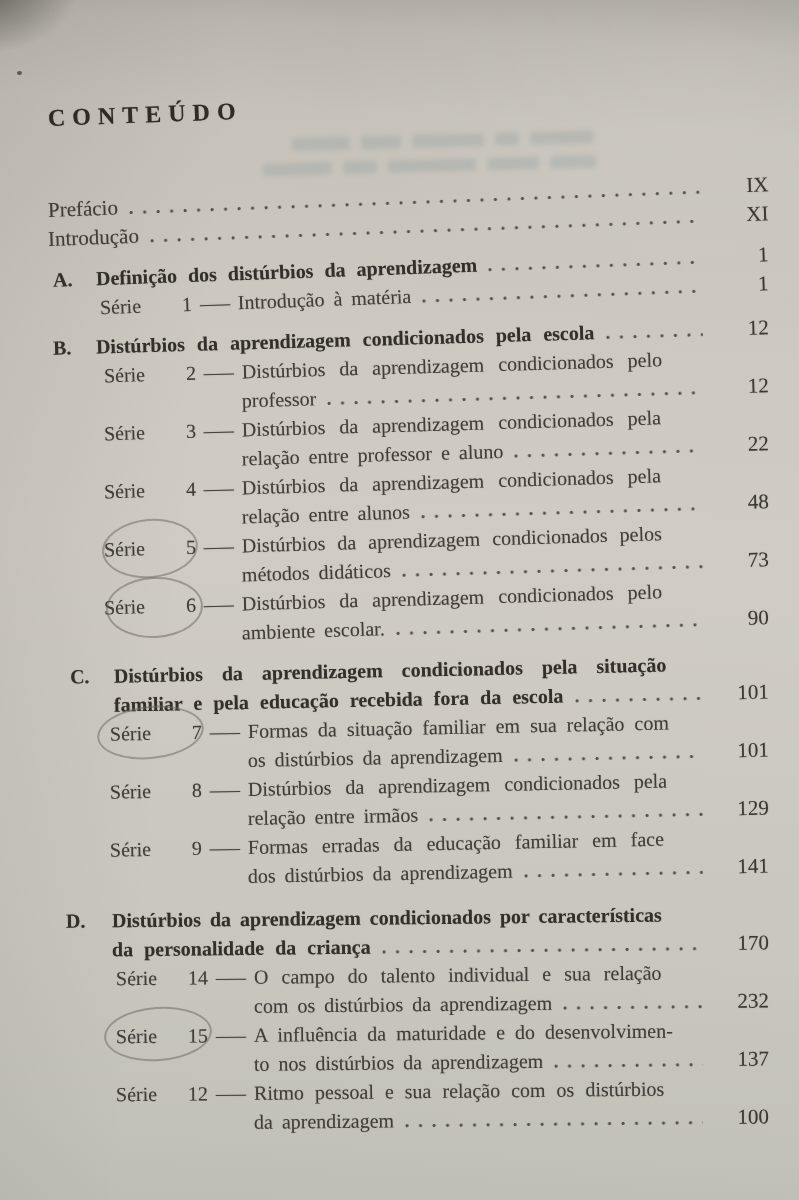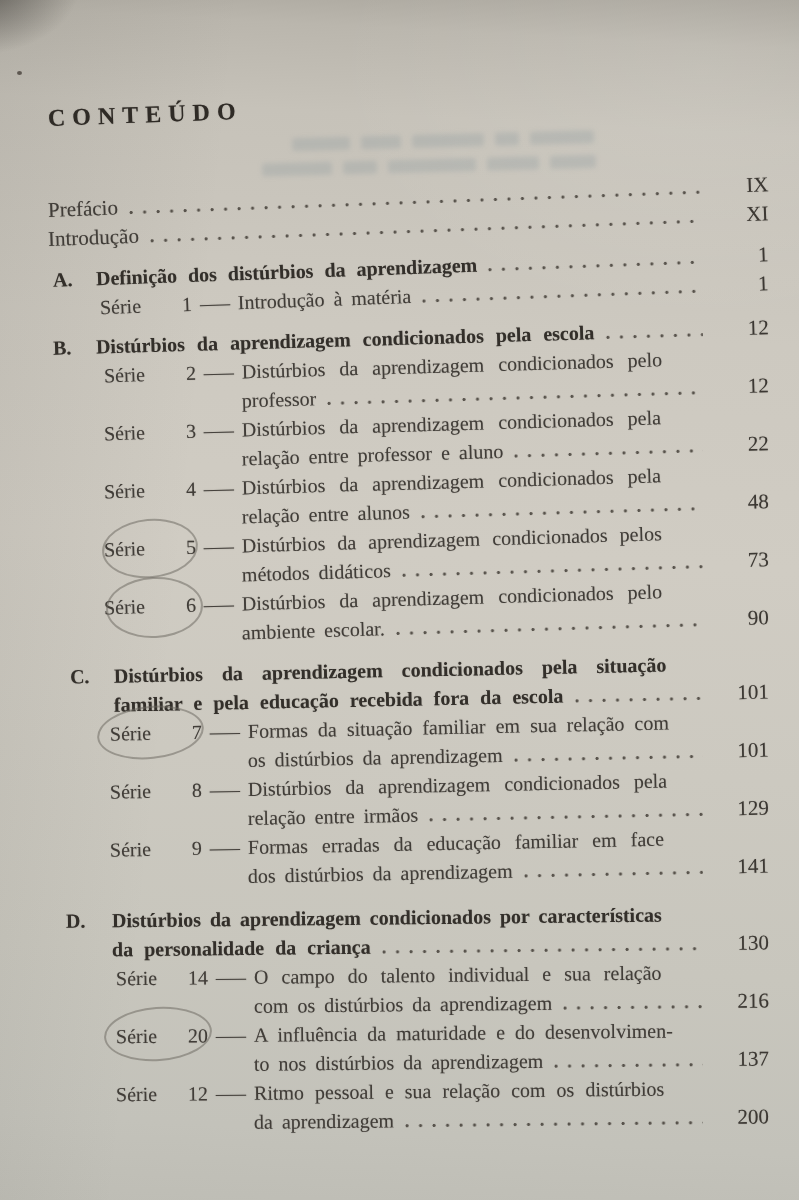--- a/index.html
+++ b/index.html
@@ -288,40 +288,40 @@
       </div>
 
       <div class="row band-d gap4">
         <span class="letter">D.</span>
         <span class="stitle full ws4">Distúrbios da aprendizagem condicionados por características</span>
       </div>
       <div class="row band-d">
         <span class="letter-spacer"></span>
         <span class="stitle ws6">da personalidade da criança</span>
         <span class="leader"></span>
-        <span class="pnum">130</span>
+        <span class="pnum">170</span>
       </div>
       <div class="row band-d">
         <span class="slabel">
             <span class="sword">Série</span>
             <span class="snum">14</span>
             <span class="sdash">—</span>
           </span>
         <span class="desc ws8">O campo do talento individual e sua relação</span>
       </div>
       <div class="row band-d">
         <span class="cindent"></span>
         <span class="desc ws4">com os distúrbios da aprendizagem</span>
         <span class="leader"></span>
-        <span class="pnum">216</span>
-      </div>
-      <div class="row band-d">
-        <span class="slabel">
-            <span class="sword">Série</span>
-            <span class="snum">20</span>
+        <span class="pnum">232</span>
+      </div>
+      <div class="row band-d">
+        <span class="slabel">
+            <span class="sword">Série</span>
+            <span class="snum">15</span>
             <span class="sdash">—</span>
           </span>
         <span class="desc ws5">A influência da maturidade e do desenvolvimen-</span>
       </div>
       <div class="row band-d">
         <span class="cindent"></span>
         <span class="desc ws4">to nos distúrbios da aprendizagem</span>
         <span class="leader"></span>
         <span class="pnum">137</span>
       </div>
@@ -330,21 +330,21 @@
             <span class="sword">Série</span>
             <span class="snum">12</span>
             <span class="sdash">—</span>
           </span>
         <span class="desc ws6">Ritmo pessoal e sua relação com os distúrbios</span>
       </div>
       <div class="row band-d">
         <span class="cindent"></span>
         <span class="desc ws4">da aprendizagem</span>
         <span class="leader"></span>
-        <span class="pnum">200</span>
+        <span class="pnum">100</span>
       </div>
     </div>
   </div>
 
   <div class="pencil c5"></div>
   <div class="pencil c6"></div>
   <div class="pencil c7"></div>
   <div class="pencil c11"></div>
 </div>
 

